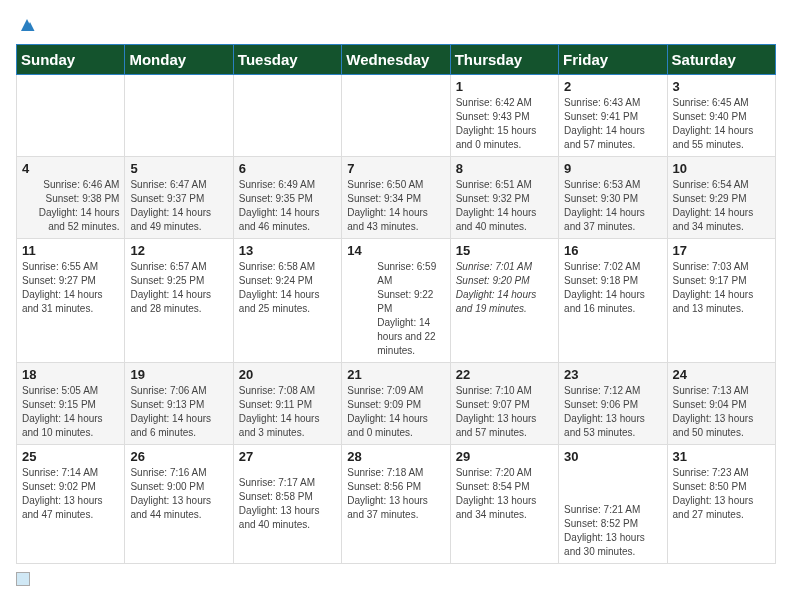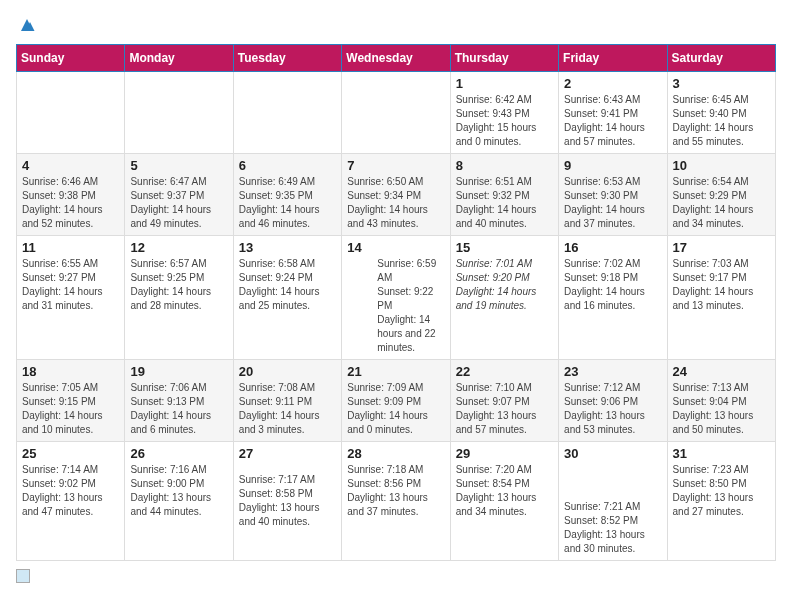--- a/index.html
+++ b/index.html
@@ -46,25 +46,25 @@
     .location {
       font-size: 15px;
       color: #444;
     }
     .calendar {
       width: 100%;
       border-collapse: collapse;
       border: 1px solid #ccc;
     }
     .calendar th {
-      background-color: #be185d;
+      background-color: #14532d;
       color: #fff;
       padding: 6px 4px;
       text-align: left;
-      font-size: 12px;
+      font-size: 15px;
       font-weight: bold;
       border: 1px solid #2a7fc1;
       margin-left: 8px;
     }
     .calendar td {
       vertical-align: top;
       padding: 4px 5px;
       font-size: 10.5px;
       color: #333;
       border: 1px solid #ddd;
@@ -162,21 +162,21 @@
         <td>
           <span class="day-number">3</span>
           <div class="day-info" style="white-space: pre-line;">Sunrise: 6:45 AM
 Sunset: 9:40 PM
 Daylight: 14 hours and 55 minutes.</div>
         </td>
       </tr>
       <tr>
         <td>
           <span class="day-number">4</span>
-          <div class="day-info" style="white-space: pre-line;">Sunrise: 6:46 AM
+          <div class="day-info" style="white-space: pre-line; text-align: right;">Sunrise: 6:46 AM
 Sunset: 9:38 PM
 Daylight: 14 hours and 52 minutes.</div>
         </td>
         <td>
           <span class="day-number">5</span>
           <div class="day-info" style="white-space: pre-line;">Sunrise: 6:47 AM
 Sunset: 9:37 PM
 Daylight: 14 hours and 49 minutes.</div>
         </td>
         <td>
@@ -250,21 +250,21 @@
         <td>
           <span class="day-number">17</span>
           <div class="day-info" style="white-space: pre-line;">Sunrise: 7:03 AM
 Sunset: 9:17 PM
 Daylight: 14 hours and 13 minutes.</div>
         </td>
       </tr>
       <tr>
         <td>
           <span class="day-number">18</span>
-          <div class="day-info" style="white-space: pre-line;">Sunrise: 7:05 AM
+          <div class="day-info" style="white-space: pre-line;">Sunrise: 5:05 AM
 Sunset: 9:15 PM
 Daylight: 14 hours and 10 minutes.</div>
         </td>
         <td>
           <span class="day-number">19</span>
           <div class="day-info" style="white-space: pre-line;">Sunrise: 7:06 AM
 Sunset: 9:13 PM
 Daylight: 14 hours and 6 minutes.</div>
         </td>
         <td>

